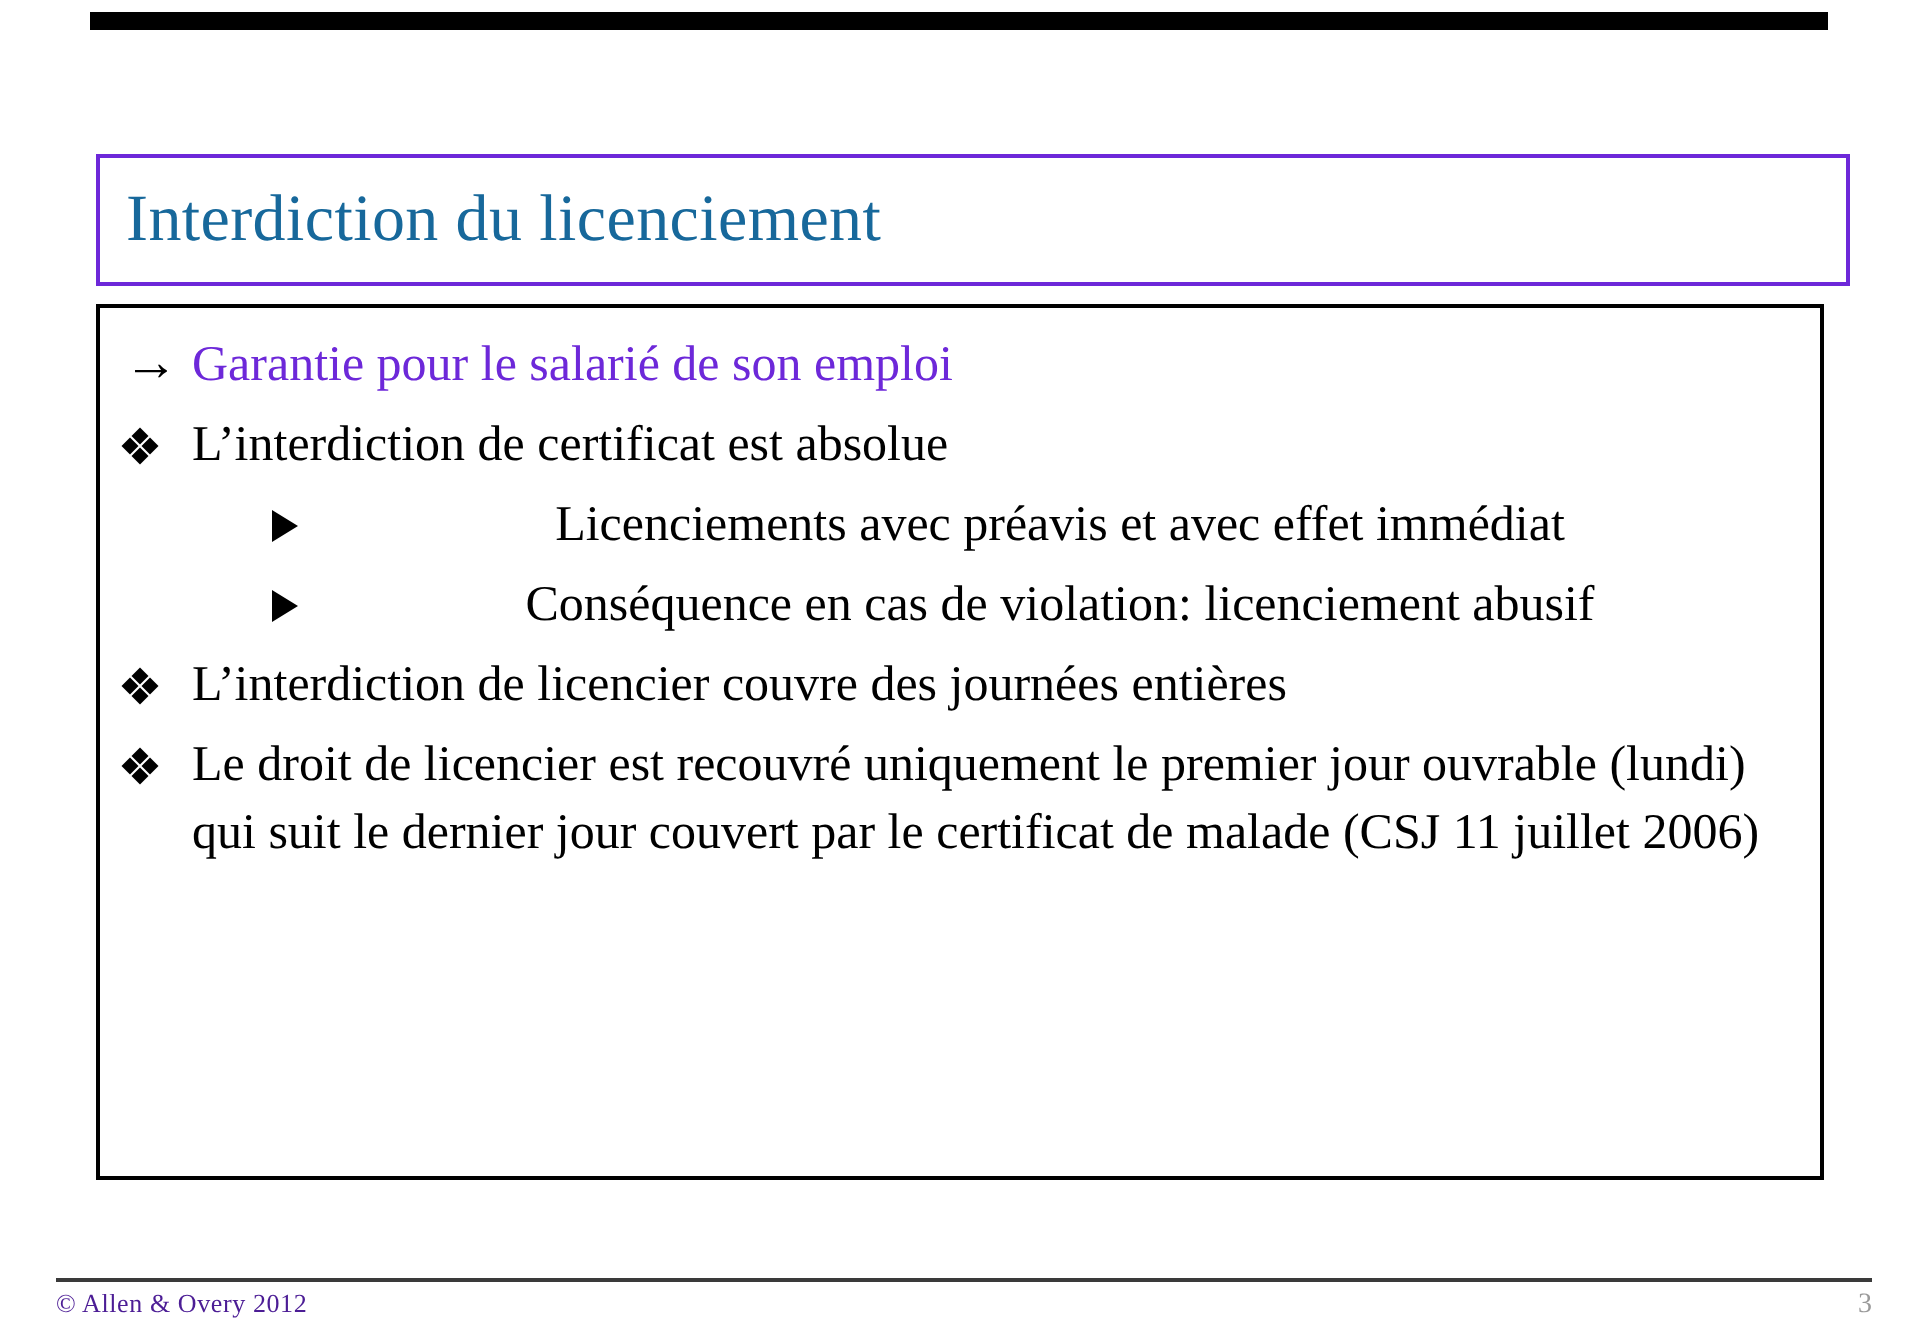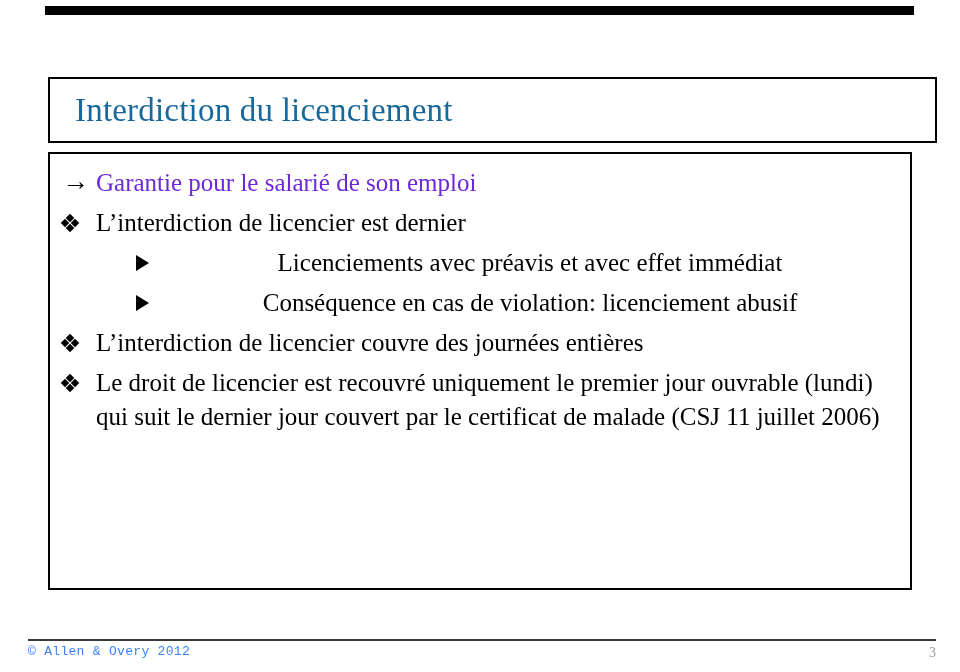--- a/index.html
+++ b/index.html
@@ -16,23 +16,23 @@
   .top-bar {
     left: 45px; top: 6px;
     width: 869px; height: 9px;
     background: #000000;
   }
 
   
   .title-box {
     left: 48px; top: 77px;
     width: 860px; height: 62px;
-    border: 2px solid #000000;
+    border: 2px solid #6d28d9;
     display: flex; align-items: center;
-    padding-left: 25px;
+    padding-left: 13px;
     box-sizing: content-box;
   }
   .title-text {
     font-size: 33px;
     font-weight: normal;
     color: #17689B;
     margin: 0;
     letter-spacing: 0.2px;
     white-space: nowrap;
   }
@@ -101,23 +101,22 @@
 
   
   .footer-rule {
     left: 28px; top: 639px;
     width: 908px; height: 2px;
     background: #3a3a3a;
   }
   .copyright {
     left: 28px; top: 644px;
     font-size: 13px;
-    color: #3b82f6;
+    color: #4c1d95;
     letter-spacing: 0.3px;
-    font-family: Liberation Mono, monospace;
   }
   .page-number {
     left: 929px; top: 645px;
     font-size: 14px;
     color: #9a9a9a;
   }
 </style>
 </head>
 <body>
 
@@ -133,21 +132,21 @@
     <li class="bullet-item lvl1">
       <span class="marker marker-arrow">→</span>
       <span class="bullet-text red-text">Garantie pour le salarié de son emploi</span>
     </li>
 
 
     <li class="bullet-item lvl1">
       <span class="marker diamond4">
           <i></i>
         </span>
-      <span class="bullet-text">L’interdiction de licencier est dernier</span>
+      <span class="bullet-text">L’interdiction de certificat est absolue</span>
     </li>
 
     <li class="bullet-item lvl2">
       <span class="marker arrowhead"></span>
       <span class="bullet-text">Licenciements avec préavis et avec effet immédiat</span>
     </li>
 
     <li class="bullet-item lvl2">
       <span class="marker arrowhead"></span>
       <span class="bullet-text">Conséquence en cas de violation: licenciement abusif</span>

